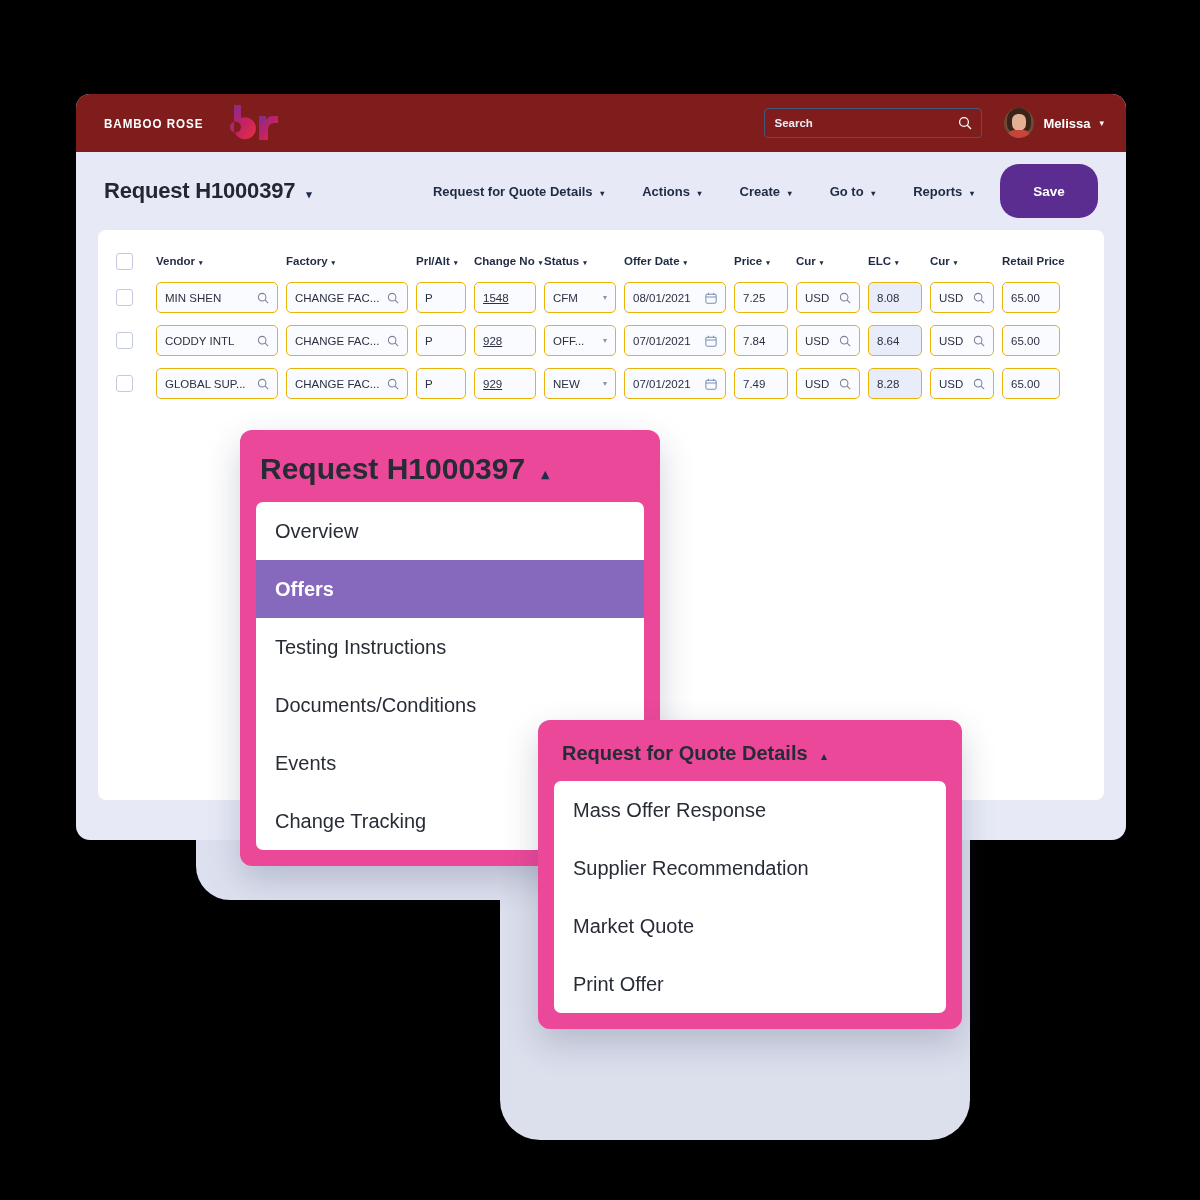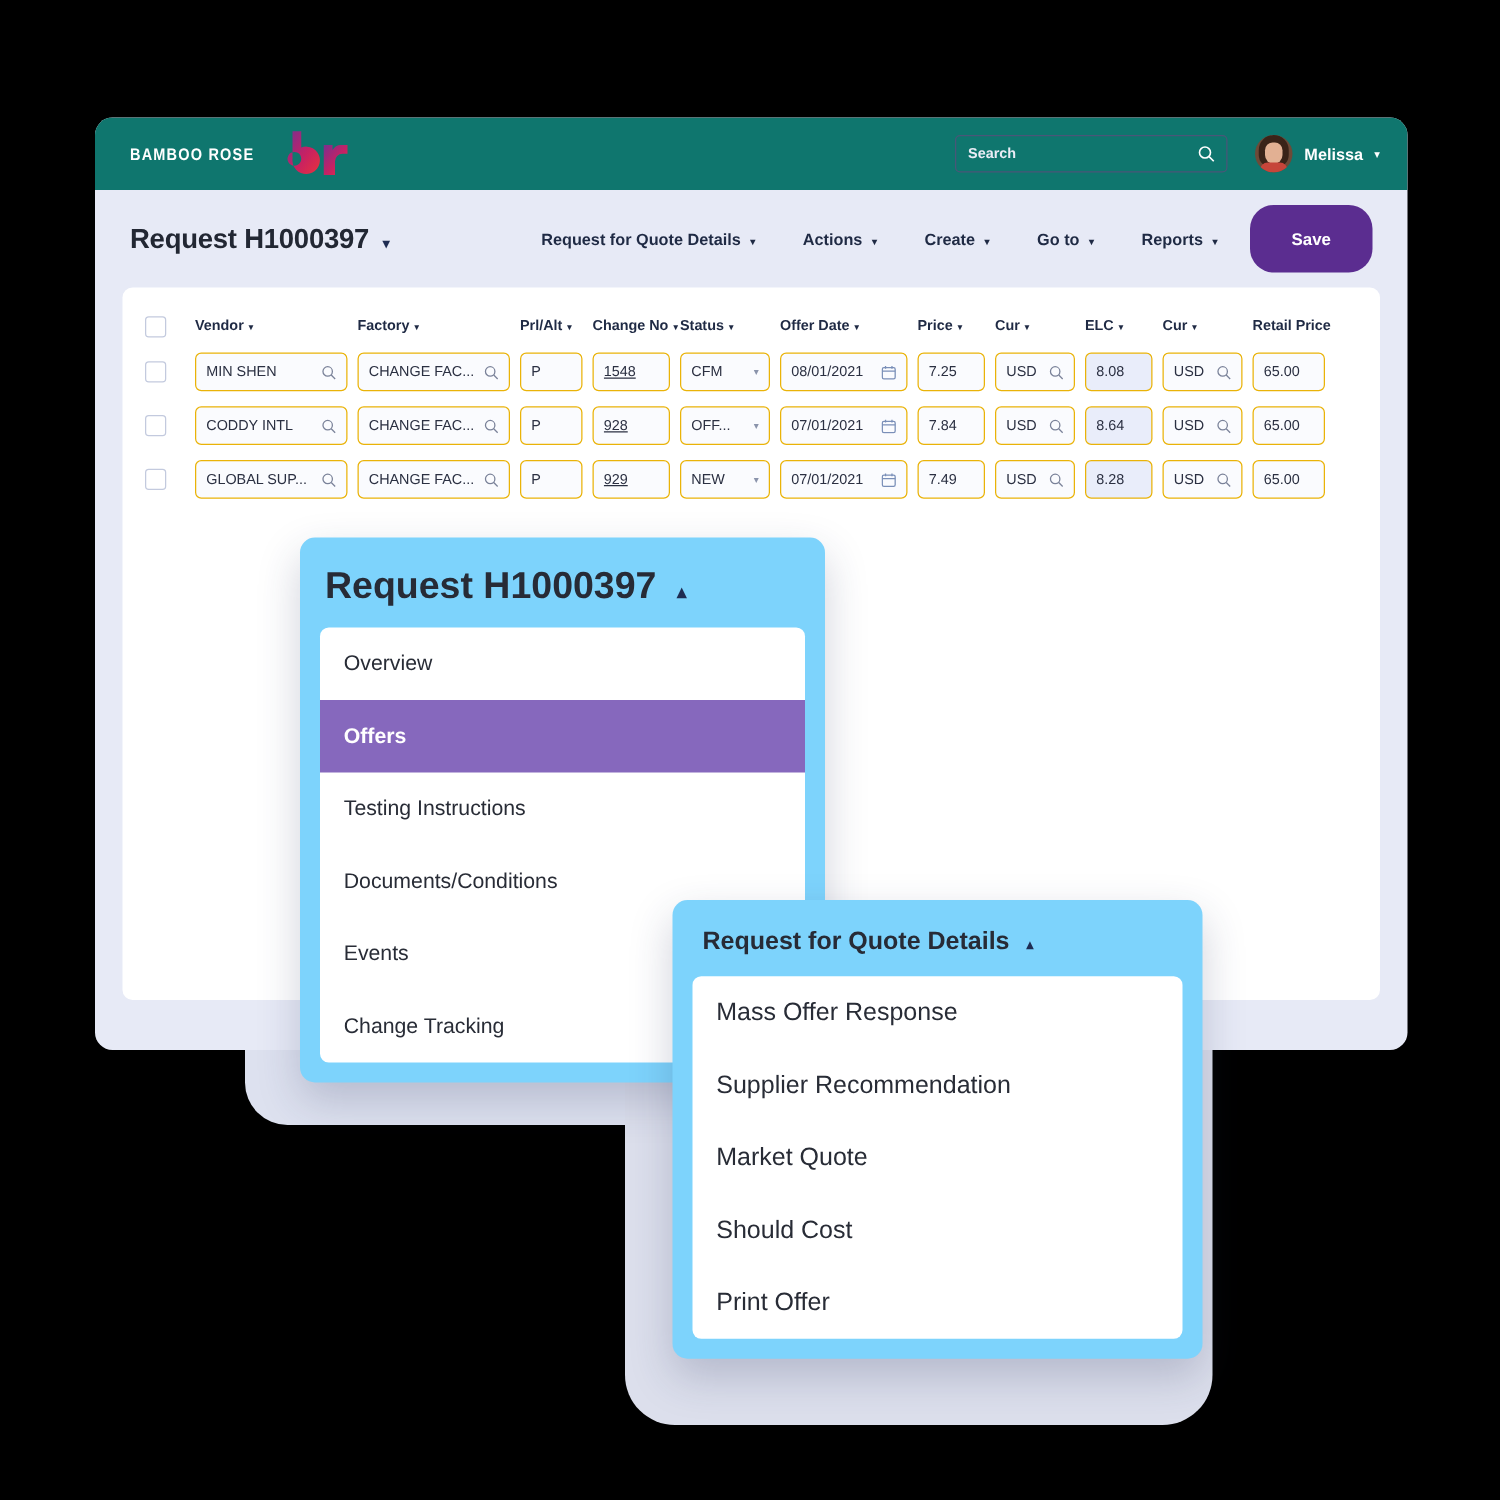--- a/index.html
+++ b/index.html
@@ -35,21 +35,21 @@
     left: 76px; top: 94px;
     width: 1050px; height: 746px;
     background: #e7eaf6;
     border-radius: 14px;
     overflow: hidden;
   }
 
   
   .topbar {
     height: 58px;
-    background: #0f766e;
+    background: #7f1d1d;
     display: flex;
     align-items: center;
     padding: 0 22px 0 28px;
   }
   .logo-wrap { display: flex; align-items: center; gap: 9px; }
   .logo-text {
     color: #ffffff;
     font-size: 13.5px;
     font-weight: 700;
     letter-spacing: 1.1px;
@@ -225,21 +225,21 @@
     color: #2b3042;
   }
   .field .ficon { flex-shrink: 0; margin-left: 4px; display: flex; }
   .field .dcaret { color: #8a93ab; font-size: 8px; margin-left: 4px; }
 
   .w-full { width: 100%; }
 
   
   .panel {
     position: absolute;
-    background: #7dd3fc;
+    background: #ec4899;
     border-radius: 12px;
     box-shadow: 0 14px 34px rgba(40,50,90,0.22);
     padding: 16px;
   }
   .panel-title {
     font-weight: 700;
     color: #272b36;
     padding: 6px 4px 16px 4px;
     white-space: nowrap;
   }
@@ -261,21 +261,21 @@
   .panel-item.active {
     background: #8668bd;
     color: #ffffff;
     font-weight: 700;
   }
 
   
   #panel-nav { left: 240px; top: 430px; width: 420px; }
   #panel-nav .panel-title { font-size: 30px; }
   #panel-nav .panel-title .pcaret { font-size: 15px; }
-  #panel-nav .panel-item { height: 58px; padding: 0 19px; font-size: 17px; }
+  #panel-nav .panel-item { height: 58px; padding: 0 19px; font-size: 20px; }
 
   
   #panel-rfq { left: 538px; top: 720px; width: 424px; }
   #panel-rfq .panel-title { font-size: 20px; padding-left: 8px; }
   #panel-rfq .panel-title .pcaret { font-size: 11px; }
   #panel-rfq .panel-item { height: 58px; padding: 0 19px; font-size: 20px; }
 </style>
 </head>
 <body>
 
@@ -702,16 +702,15 @@
 
 <div class="panel" id="panel-rfq">
   <div class="panel-title">
     <span>Request for Quote Details</span>
     <span class="pcaret">▴</span>
   </div>
   <div class="panel-list">
     <div class="panel-item">Mass Offer Response</div>
     <div class="panel-item">Supplier Recommendation</div>
     <div class="panel-item">Market Quote</div>
-    <div class="panel-item">Should Cost</div>
     <div class="panel-item">Print Offer</div>
   </div>
 </div>
 
 </body></html>

